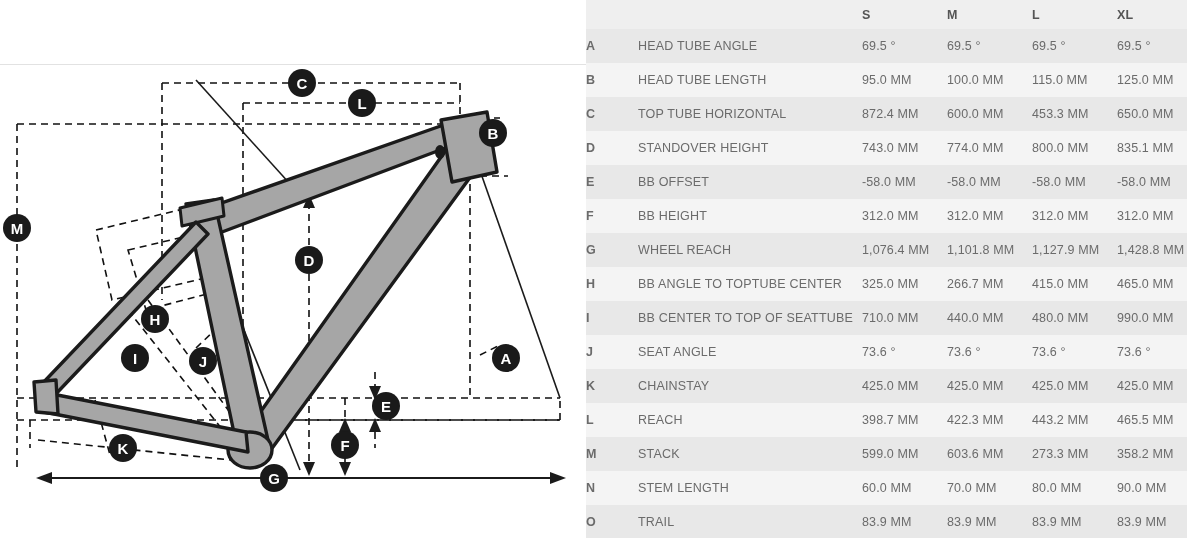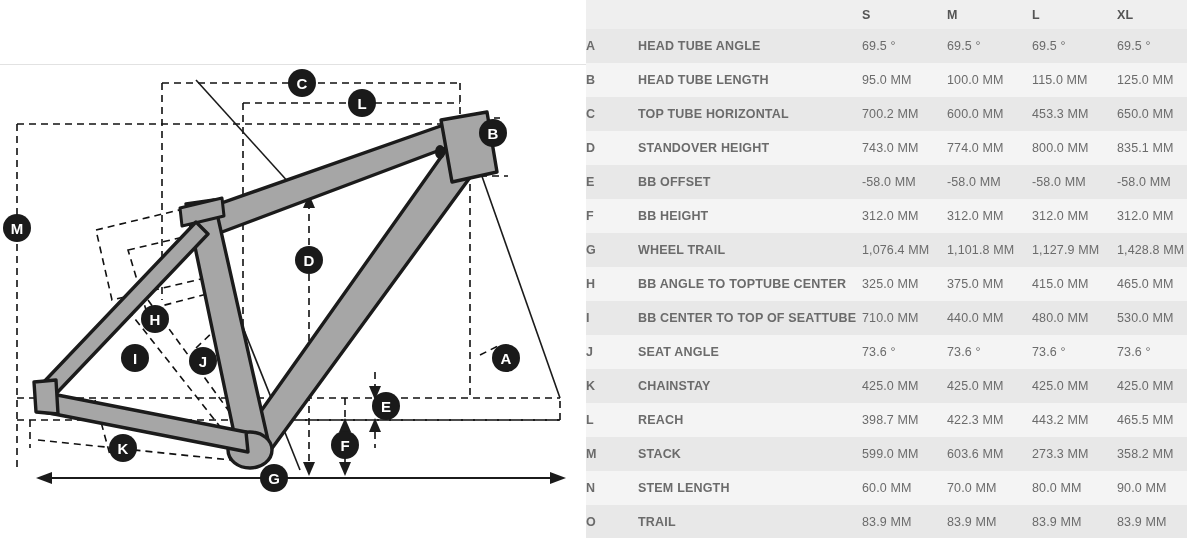--- a/index.html
+++ b/index.html
@@ -67,21 +67,21 @@
     color: #6b6b6b;
     white-space: nowrap;
   }
   td.letter {
     padding-left: 14px;
     font-weight: bold;
     color: #5a5a5a;
     font-size: 12.5px;
   }
   td.name {
-    font-weight: bold;
+    font-weight: normal;
     color: #56565a;
     font-size: 12px;
     letter-spacing: .015em;
   }
   td.val {
     color: #7c7c7c;
     font-size: 12.5px;
     letter-spacing: .01em;
   }
   th.h-size { padding-left: 0; }
@@ -282,21 +282,21 @@
             <td class="letter">B</td>
             <td class="name">HEAD TUBE LENGTH</td>
             <td class="val">95.0 MM</td>
             <td class="val">100.0 MM</td>
             <td class="val">115.0 MM</td>
             <td class="val">125.0 MM</td>
           </tr>
           <tr class="odd">
             <td class="letter">C</td>
             <td class="name">TOP TUBE HORIZONTAL</td>
-            <td class="val">700.2 MM</td>
+            <td class="val">872.4 MM</td>
             <td class="val">600.0 MM</td>
             <td class="val">453.3 MM</td>
             <td class="val">650.0 MM</td>
           </tr>
           <tr class="even">
             <td class="letter">D</td>
             <td class="name">STANDOVER HEIGHT</td>
             <td class="val">743.0 MM</td>
             <td class="val">774.0 MM</td>
             <td class="val">800.0 MM</td>
@@ -313,41 +313,41 @@
           <tr class="even">
             <td class="letter">F</td>
             <td class="name">BB HEIGHT</td>
             <td class="val">312.0 MM</td>
             <td class="val">312.0 MM</td>
             <td class="val">312.0 MM</td>
             <td class="val">312.0 MM</td>
           </tr>
           <tr class="odd">
             <td class="letter">G</td>
-            <td class="name">WHEEL TRAIL</td>
+            <td class="name">WHEEL REACH</td>
             <td class="val">1,076.4 MM</td>
             <td class="val">1,101.8 MM</td>
             <td class="val">1,127.9 MM</td>
             <td class="val">1,428.8 MM</td>
           </tr>
           <tr class="even">
             <td class="letter">H</td>
             <td class="name">BB ANGLE TO TOPTUBE CENTER</td>
             <td class="val">325.0 MM</td>
-            <td class="val">375.0 MM</td>
+            <td class="val">266.7 MM</td>
             <td class="val">415.0 MM</td>
             <td class="val">465.0 MM</td>
           </tr>
           <tr class="odd">
             <td class="letter">I</td>
             <td class="name">BB CENTER TO TOP OF SEATTUBE</td>
             <td class="val">710.0 MM</td>
             <td class="val">440.0 MM</td>
             <td class="val">480.0 MM</td>
-            <td class="val">530.0 MM</td>
+            <td class="val">990.0 MM</td>
           </tr>
           <tr class="even">
             <td class="letter">J</td>
             <td class="name">SEAT ANGLE</td>
             <td class="val">73.6 °</td>
             <td class="val">73.6 °</td>
             <td class="val">73.6 °</td>
             <td class="val">73.6 °</td>
           </tr>
           <tr class="odd">

